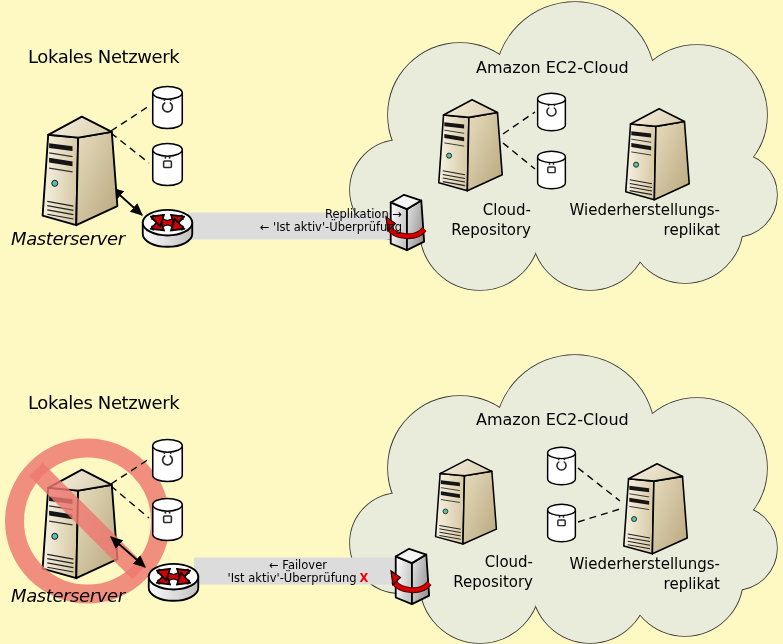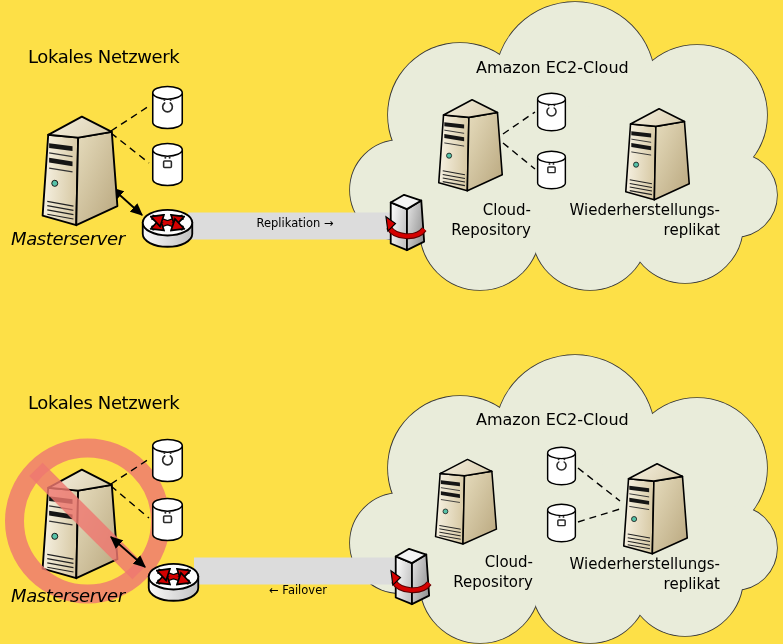--- a/index.html
+++ b/index.html
@@ -1,16 +1,16 @@
 <!DOCTYPE html>
 <html><head>
 <meta charset="utf-8">
 <style>
   html,body{margin:0;padding:0;background:#fff;}
-  #canvas{position:relative;width:783px;height:644px;background:#fde047;overflow:hidden;
+  #canvas{position:relative;width:783px;height:644px;background:#fef9c3;overflow:hidden;
           font-family:"DejaVu Sans","Liberation Sans",sans-serif;color:#000;}
   #art{position:absolute;left:0;top:0;}
   .lbl{position:absolute;white-space:nowrap;}
   .net-label{font-size:18px;letter-spacing:-0.4px;}
   .master-label{font-size:18px;letter-spacing:-0.4px;font-style:italic;}
   .cloud-title{font-size:16px;text-align:left;}
   .node-label{font-size:15px;text-align:right;line-height:20px;white-space:normal;}
   .band-text{font-size:11.5px;line-height:13px;text-align:center;}
   .alert{color:#f00000;margin-left:3px;font-weight:bold;}
 </style>
@@ -215,37 +215,41 @@
 <div class="lbl node-label" style="left:421px;top:200px;width:110px;">
   <div>Cloud-</div>
   <div>Repository</div>
 </div>
 
 <div class="lbl node-label" style="left:558px;top:200px;width:162px;">
   <div>Wiederherstellungs-</div>
   <div>replikat</div>
 </div>
 
-<div class="lbl band-text" style="left:188px;top:217px;width:214px;">
+<div class="lbl band-text" style="left:188px;top:208px;width:214px;text-align:right;">
   <div>Replikation →</div>
+  <div>← 'Ist aktiv'-Überprüfung</div>
 </div>
 
 <div class="lbl net-label" style="left:28px;top:392px;">Lokales Netzwerk</div>
 
 <div class="lbl master-label" style="left:11px;top:585px;">Masterserver</div>
 
 <div class="lbl cloud-title" style="left:476px;top:410px;width:200px;">Amazon EC2-Cloud</div>
 
 <div class="lbl node-label" style="left:423px;top:552px;width:110px;">
   <div>Cloud-</div>
   <div>Repository</div>
 </div>
 
 <div class="lbl node-label" style="left:556px;top:554px;width:164px;">
   <div>Wiederherstellungs-</div>
   <div>replikat</div>
 </div>
 
-<div class="lbl band-text" style="left:194px;top:584px;width:208px;">
+<div class="lbl band-text" style="left:194px;top:559px;width:208px;">
   <div>← Failover</div>
+  <div>
+    <span>'Ist aktiv'-Überprüfung</span><span class="alert">X</span>
+  </div>
 </div>
 
 </div>
 
 </body></html>

